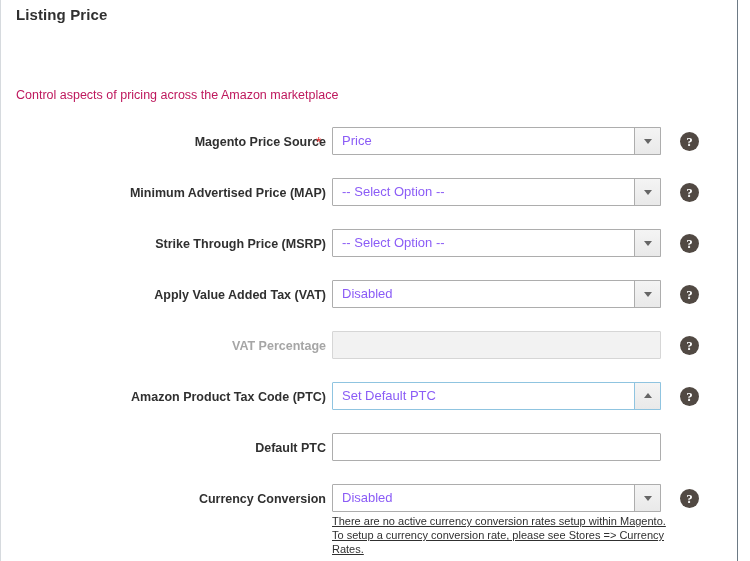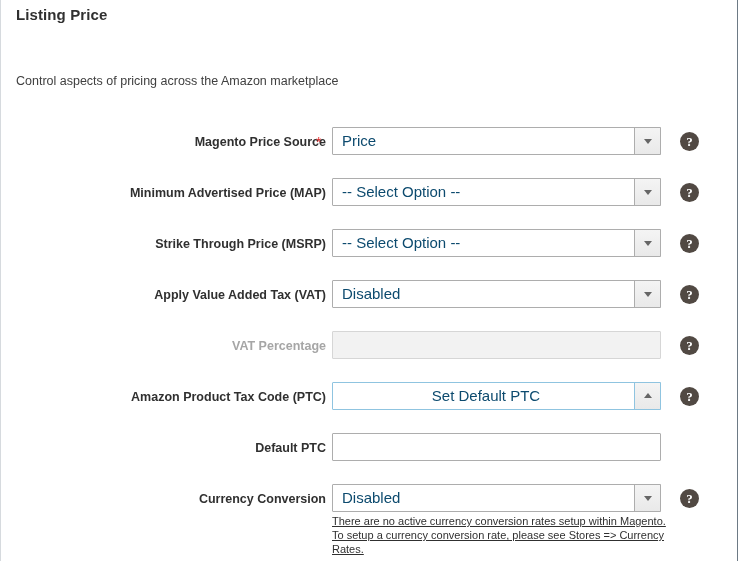--- a/index.html
+++ b/index.html
@@ -51,23 +51,23 @@
     top: 6px;
     font-size: 15px;
     font-weight: bold;
     color: #303030;
     letter-spacing: .1px;
   }
 
   .section-note {
     position: absolute;
     left: 16px;
-    top: 74px;
+    top: 88px;
     font-size: 12.5px;
-    color: #404040;
+    color: #be185d;
   }
 
   
   .form {
     position: absolute;
     left: 10px;
     top: 127px;
     width: 750px;
   }
   .field-row {
@@ -106,35 +106,34 @@
     width: 329px;
     height: 28px;
     box-sizing: border-box;
     border: 1px solid #adadad;
     background: #ffffff;
     border-radius: 1px;
   }
   .control.is-focused {
     border-color: #8fc4e0;
     box-shadow: 0 0 0 0px #8fc4e0;
-    text-align: center;
   }
   .control.is-disabled {
     background: #f2f2f2;
     border-color: #d6d6d6;
   }
   .control .value {
     position: absolute;
     left: 9px;
     top: 0;
     right: 30px;
     height: 26px;
     line-height: 26px;
-    font-size: 15px;
-    color: #0c4a6e;
+    font-size: 13px;
+    color: #8b5cf6;
     overflow: hidden;
     white-space: nowrap;
   }
   .control.no-arrow .value { right: 8px; }
 
   
   .arrow-btn {
     position: absolute;
     right: -1px;
     top: -1px;

